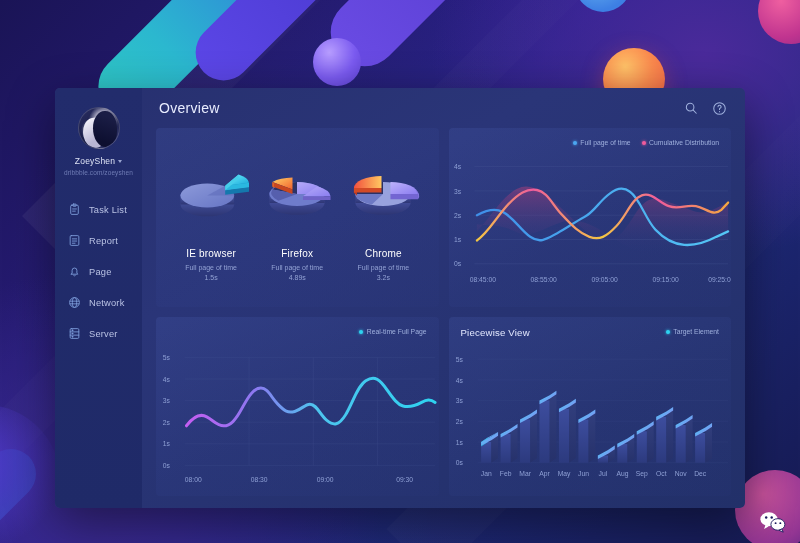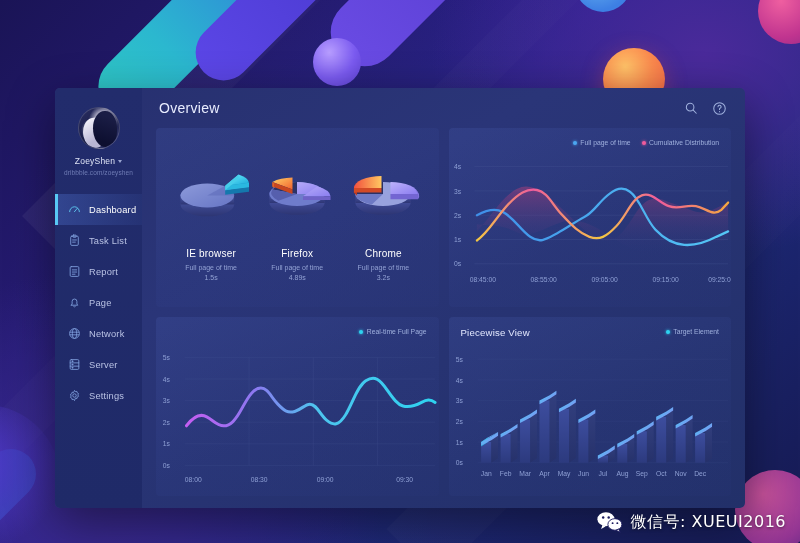--- a/index.html
+++ b/index.html
@@ -191,29 +191,20 @@
       <div class="avatar"></div>
       <div class="uname">
         <span>ZoeyShen</span>
         <span class="caret"></span>
       </div>
       <div class="uurl">dribbble.com/zoeyshen</div>
     </div>
 
     <nav class="nav">
 
-      <div class="nav-item active">
-        <span class="ico">
-          <svg viewBox="0 0 24 24" fill="none" stroke="#5ec8f0" stroke-width="1.7" stroke-linecap="round">
-            <path d="M3 16a9 9 0 0 1 18 0"></path>
-              <path d="M12 16l5-6"></path>
-          </svg>
-        </span>
-        <span>Dashboard</span>
-      </div>
 
 
       <div class="nav-item">
         <span class="ico">
           <svg viewBox="0 0 24 24" fill="none" stroke="#7fa0dd" stroke-width="1.6" stroke-linecap="round">
             <rect x="5" y="4" width="14" height="17" rx="2"></rect>
             <rect x="9" y="2" width="6" height="4" rx="1"></rect>
             <path d="M8.5 11h7M8.5 15h5"></path>
           </svg>
         </span>
@@ -257,29 +248,20 @@
             <rect x="4" y="3" width="16" height="18" rx="2"></rect>
             <path d="M4 9h16M4 15h16"></path>
               <circle cx="8" cy="6" r=".9" fill="#7fa0dd"></circle>
             <circle cx="8" cy="12" r=".9" fill="#7fa0dd"></circle>
               <circle cx="8" cy="18" r=".9" fill="#7fa0dd"></circle>
           </svg>
         </span>
         <span>Server</span>
       </div>
 
-      <div class="nav-item">
-        <span class="ico">
-          <svg viewBox="0 0 24 24" fill="none" stroke="#7fa0dd" stroke-width="1.6" stroke-linejoin="round">
-            <circle cx="12" cy="12" r="3.2"></circle>
-            <path d="M12 2.6l1.6 2.3 2.8-.5.6 2.8 2.5 1.3-1.3 2.5 1.3 2.5-2.5 1.3-.6 2.8-2.8-.5L12 21.4l-1.6-2.3-2.8.5-.6-2.8-2.5-1.3 1.3-2.5L4.5 10l2.5-1.3.6-2.8 2.8.5z"></path>
-          </svg>
-        </span>
-        <span>Settings</span>
-      </div>
 
     </nav>
   </aside>
 
   <div id="main">
 
     <header id="topbar">
       <div id="page-title">Overview</div>
       <div class="top-icons">
         <span>
@@ -685,14 +667,13 @@
       <ellipse cx="11" cy="9.5" rx="10.5" ry="8.6" fill="#ffffff"></ellipse>
       <polygon points="7,16 5,21.5 10.5,18.5" fill="#ffffff"></polygon>
       <circle cx="7.6" cy="7.4" r="1.5" fill="#1b1a5e"></circle>
       <circle cx="14.4" cy="7.4" r="1.5" fill="#1b1a5e"></circle>
       <ellipse cx="22" cy="16" rx="8.6" ry="7.1" fill="#ffffff" stroke="#1b1a5e" stroke-width="1.1"></ellipse>
       <polygon points="26.5,21.5 28.6,25.5 23.5,23.2" fill="#ffffff" stroke="#1b1a5e" stroke-width="1.1"></polygon>
       <circle cx="19.2" cy="14.4" r="1.2" fill="#1b1a5e"></circle>
       <circle cx="25" cy="14.4" r="1.2" fill="#1b1a5e"></circle>
     </svg>
   </span>
-  <span>微信号: XUEUI2016</span>
 </div>
 
 </body></html>

